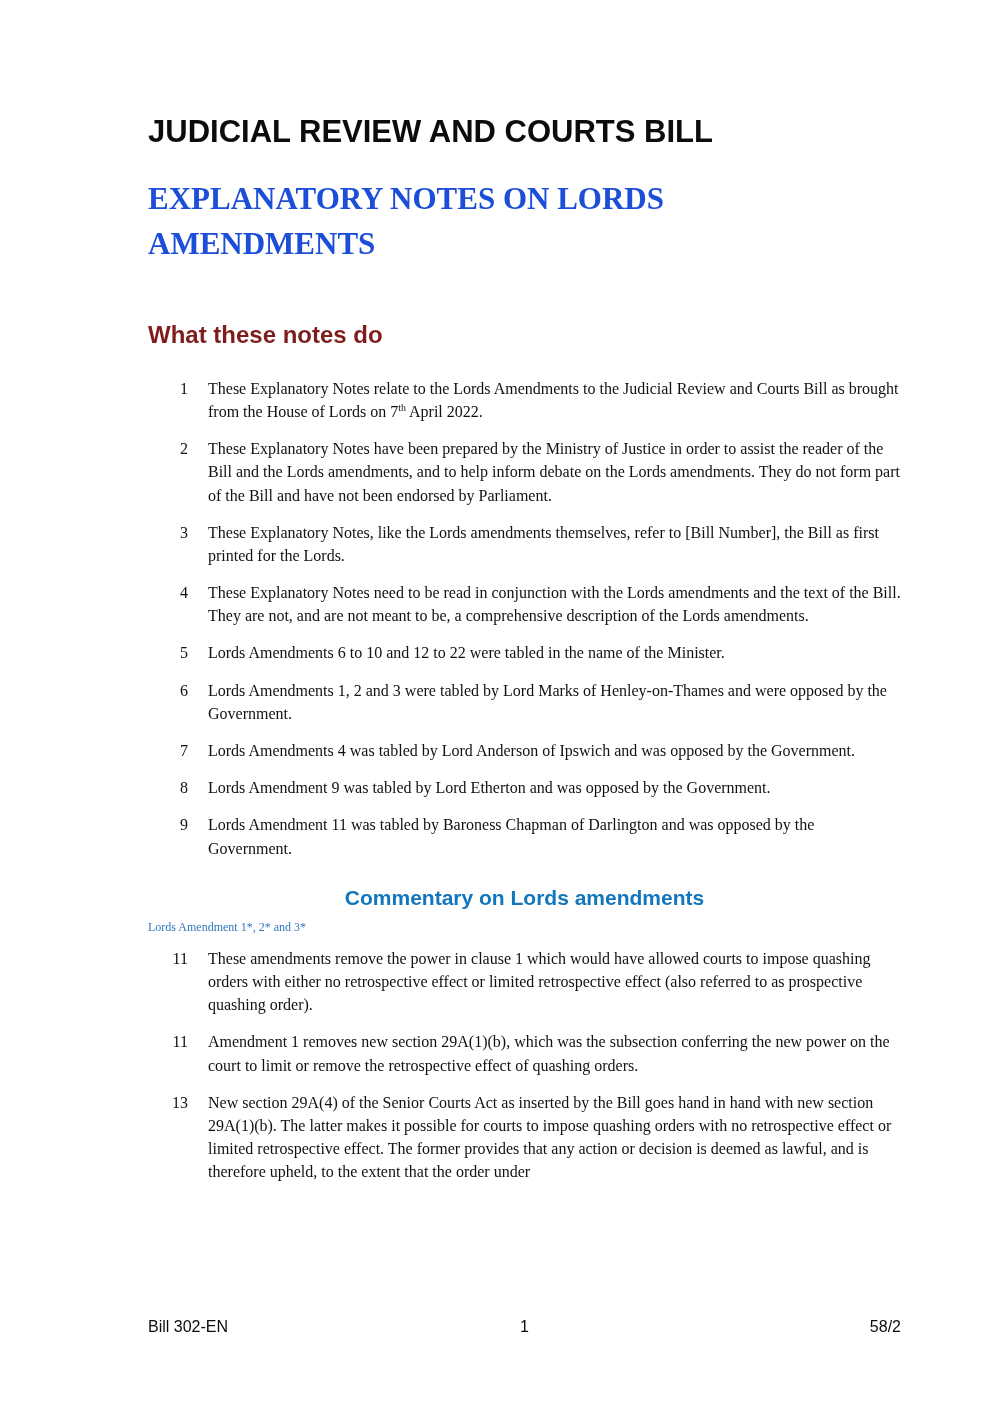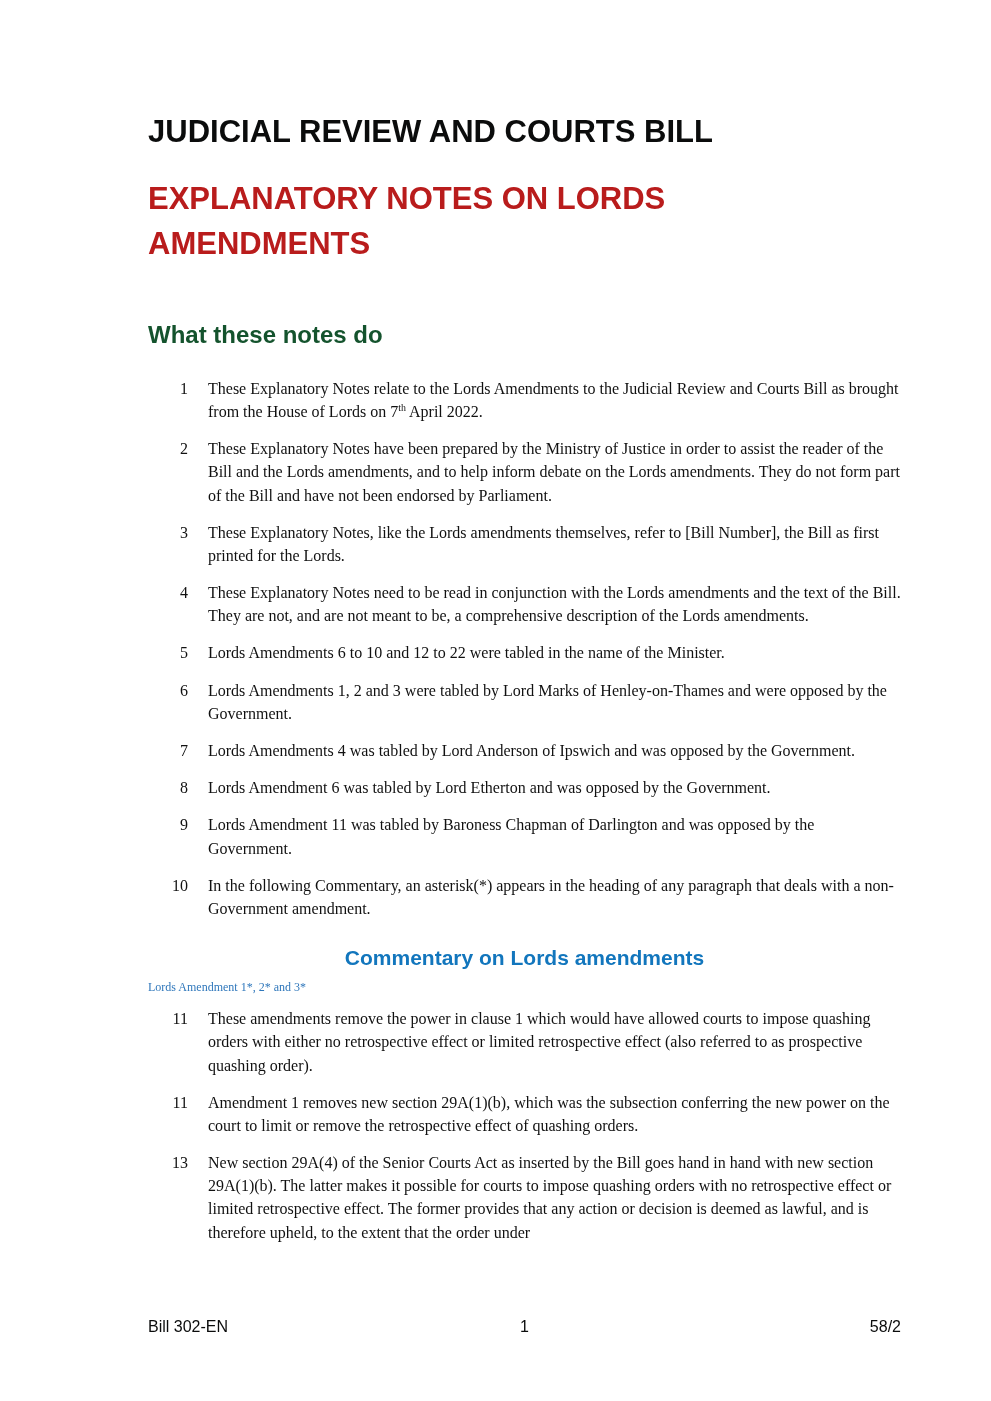--- a/index.html
+++ b/index.html
@@ -22,33 +22,33 @@
   }
   .doc-title {
     font-family: "Liberation Sans", sans-serif;
     font-weight: bold;
     font-size: 31px;
     line-height: 1.32;
     color: #0b0c0c;
     margin: 0 0 24px 0;
   }
   .doc-subtitle {
-    font-family: Liberation Sans, sans-serif;
+    font-family: Liberation Serif, serif;
     font-weight: bold;
     font-size: 31px;
     line-height: 1.45;
-    color: #b91c1c;
+    color: #1d4ed8;
     margin: 0 0 54px 0;
     max-width: 660px;
   }
   .h-blue-large {
     font-family: "Liberation Sans", sans-serif;
     font-weight: bold;
     font-size: 24px;
-    color: #14532d;
+    color: #7f1d1d;
     margin: 0 0 28px 0;
   }
   .h-blue-med {
     font-family: "Liberation Sans", sans-serif;
     font-weight: bold;
     font-size: 21px;
     color: #1276bd;
     margin: 26px 0 10px 0;
     text-align: center;
   }
@@ -146,32 +146,28 @@
         <span class="ptext">Lords Amendments 1, 2 and 3 were tabled by Lord Marks of Henley-on-Thames and were opposed by the Government.</span>
       </div>
 
       <div class="para">
         <span class="pnum">7</span>
         <span class="ptext">Lords Amendments 4 was tabled by Lord Anderson of Ipswich and was opposed by the Government.</span>
       </div>
 
       <div class="para">
         <span class="pnum">8</span>
-        <span class="ptext">Lords Amendment 6 was tabled by Lord Etherton and was opposed by the Government.</span>
+        <span class="ptext">Lords Amendment 9 was tabled by Lord Etherton and was opposed by the Government.</span>
       </div>
 
       <div class="para">
         <span class="pnum">9</span>
         <span class="ptext">Lords Amendment 11 was tabled by Baroness Chapman of Darlington and was opposed by the Government.</span>
       </div>
 
-      <div class="para">
-        <span class="pnum">10</span>
-        <span class="ptext">In the following Commentary, an asterisk(*) appears in the heading of any paragraph that deals with a non-Government amendment.</span>
-      </div>
 
     </div>
 
     <h3 class="h-blue-med">Commentary on Lords amendments</h3>
     <h5 class="h-blue-serif">Lords Amendment 1*, 2* and 3*</h5>
 
     <div class="paras">
 
       <div class="para">
         <span class="pnum">11</span>

